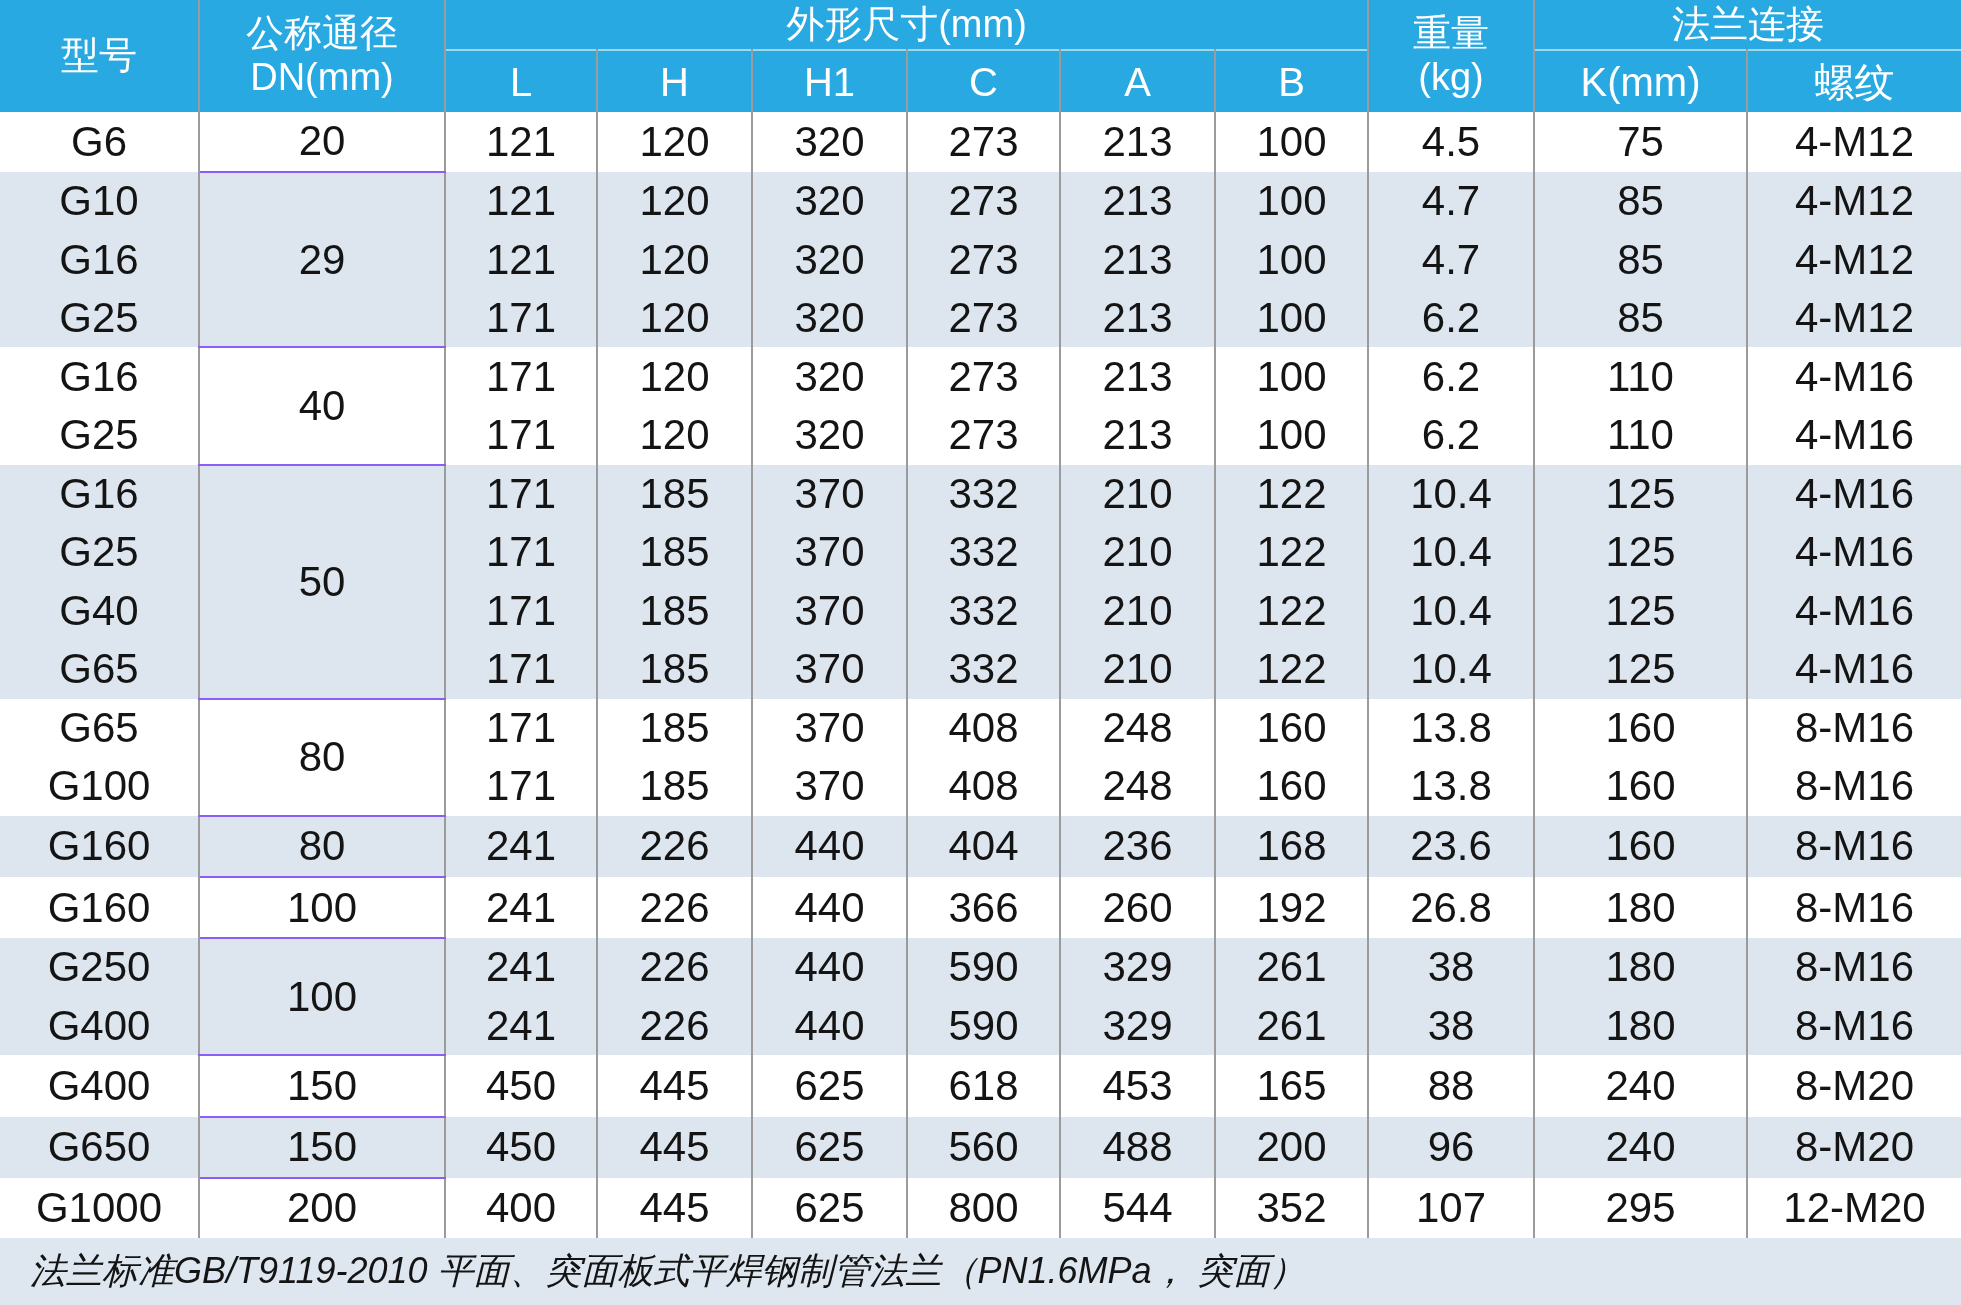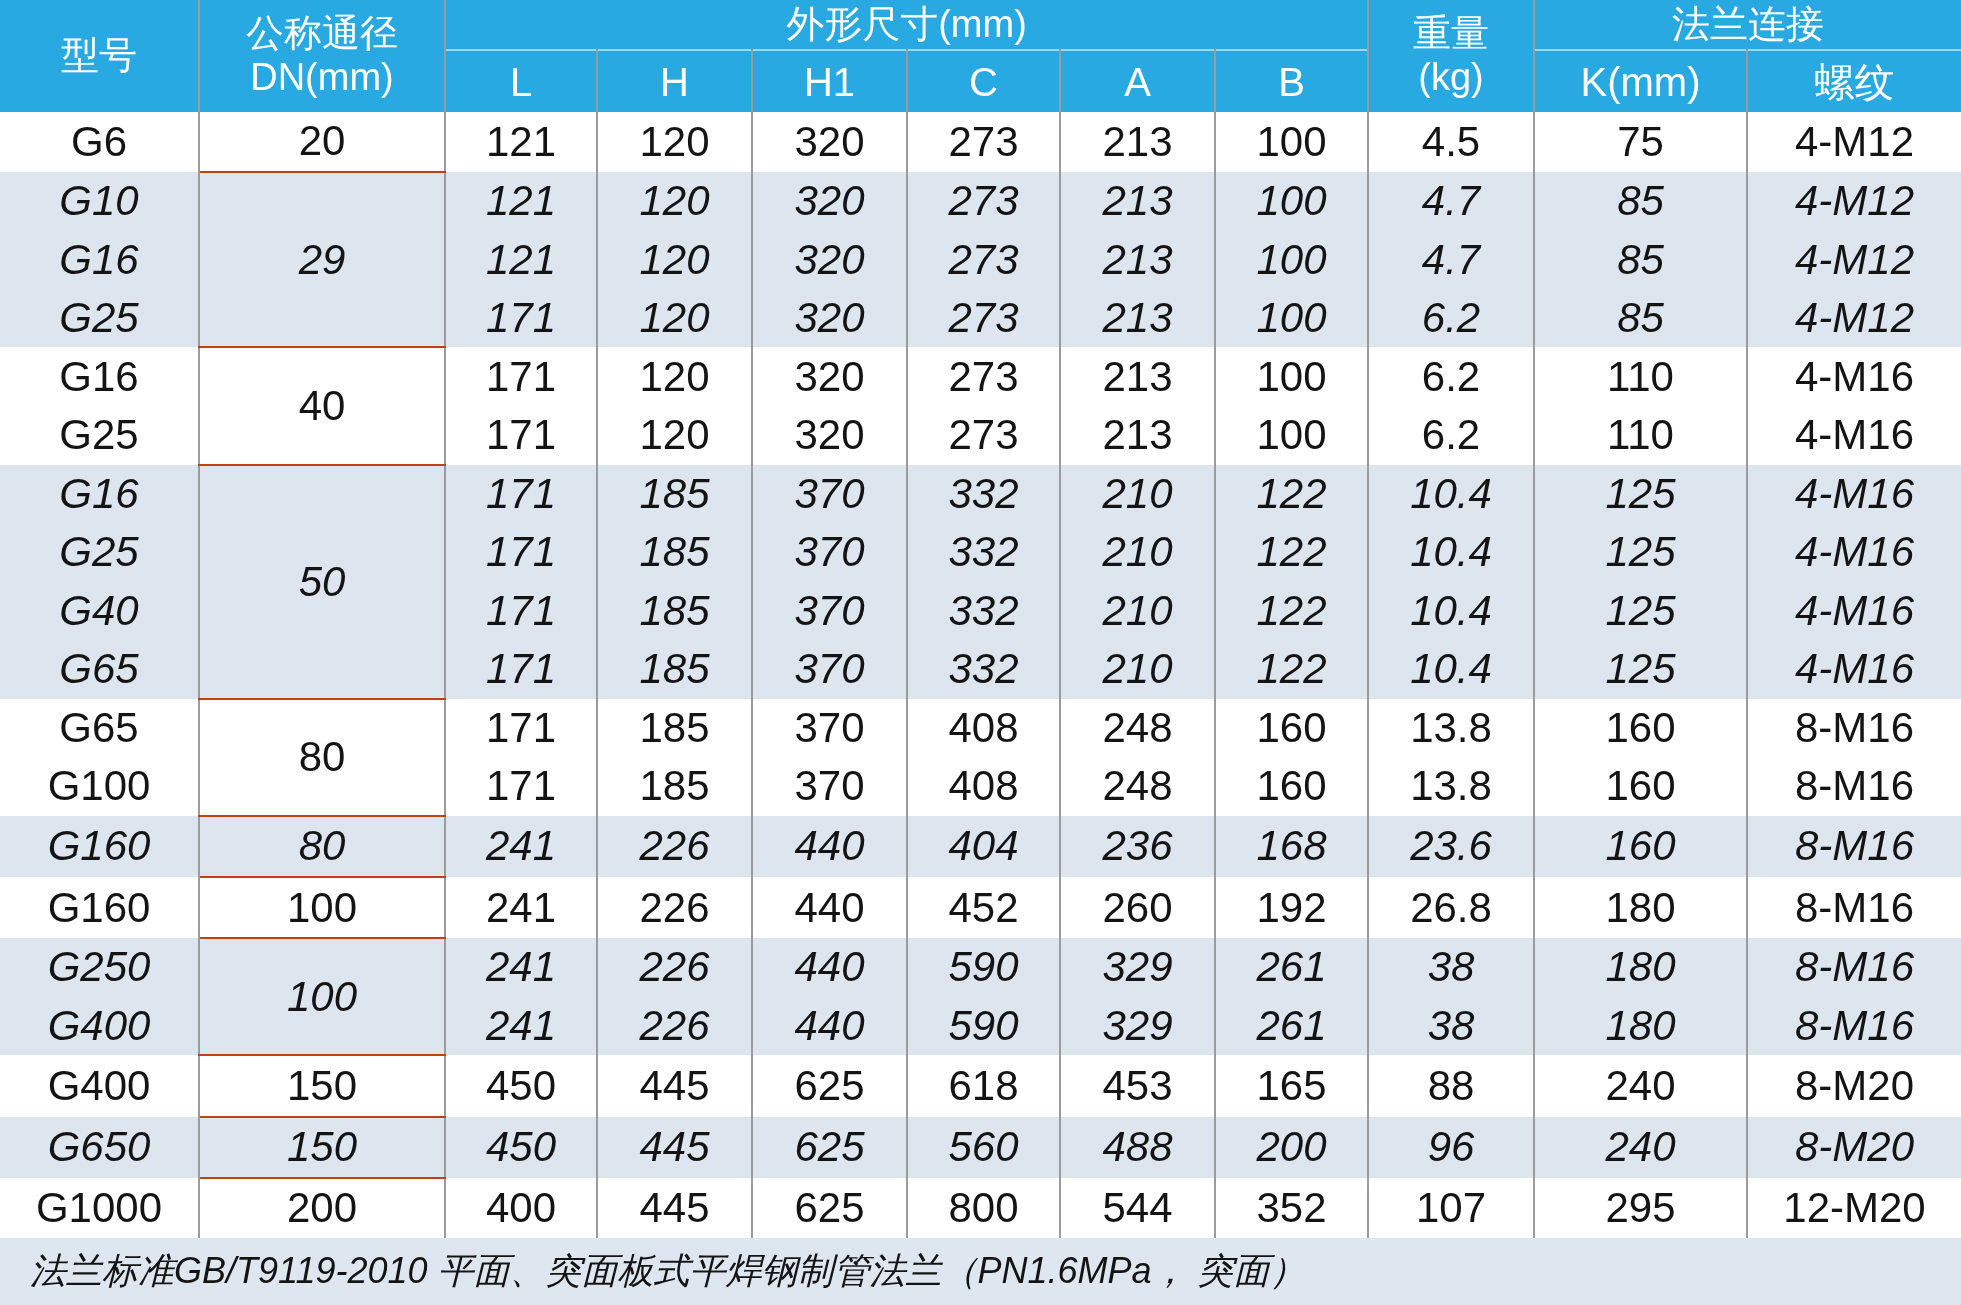--- a/index.html
+++ b/index.html
@@ -29,22 +29,22 @@
   }
   tr.hr1{height:50px;}
   tr.hr2{height:62px;}
   tr.hr2 th{font-size:40px;border-top:2px solid rgba(255,255,255,.55);}
   th:not(:last-child), td:not(:last-child){border-right:2px solid var(--line);}
   tbody td{
     font-size:42px;text-align:center;vertical-align:middle;
     padding:0;line-height:1;background:transparent;
   }
   tbody tr{background:var(--white);border-radius:22px;}
-  tbody tr.shade{background:var(--shade);font-style:italic;}
-  td.dn-sep{border-bottom:2px solid #c2410c;}
+  tbody tr.shade{background:var(--shade);}
+  td.dn-sep{border-bottom:2px solid #8b5cf6;}
   .footer{
     height:67px;flex:1;background:var(--footer-bg);
     display:flex;align-items:center;padding-left:30px;
     font-size:36px;color:var(--text);font-style:italic;
   }
 </style>
 </head>
 <body>
 
 <div class="sheet">
@@ -249,21 +249,21 @@
           <td>23.6</td>
           <td>160</td>
           <td>8-M16</td>
         </tr>
         <tr>
           <td>G160</td>
           <td class="dn-sep">100</td>
           <td>241</td>
           <td>226</td>
           <td>440</td>
-          <td>452</td>
+          <td>366</td>
           <td>260</td>
           <td>192</td>
           <td>26.8</td>
           <td>180</td>
           <td>8-M16</td>
         </tr>
         <tr class="shade">
           <td>G250</td>
           <td rowspan="2" class="dn-sep">100</td>
           <td>241</td>

